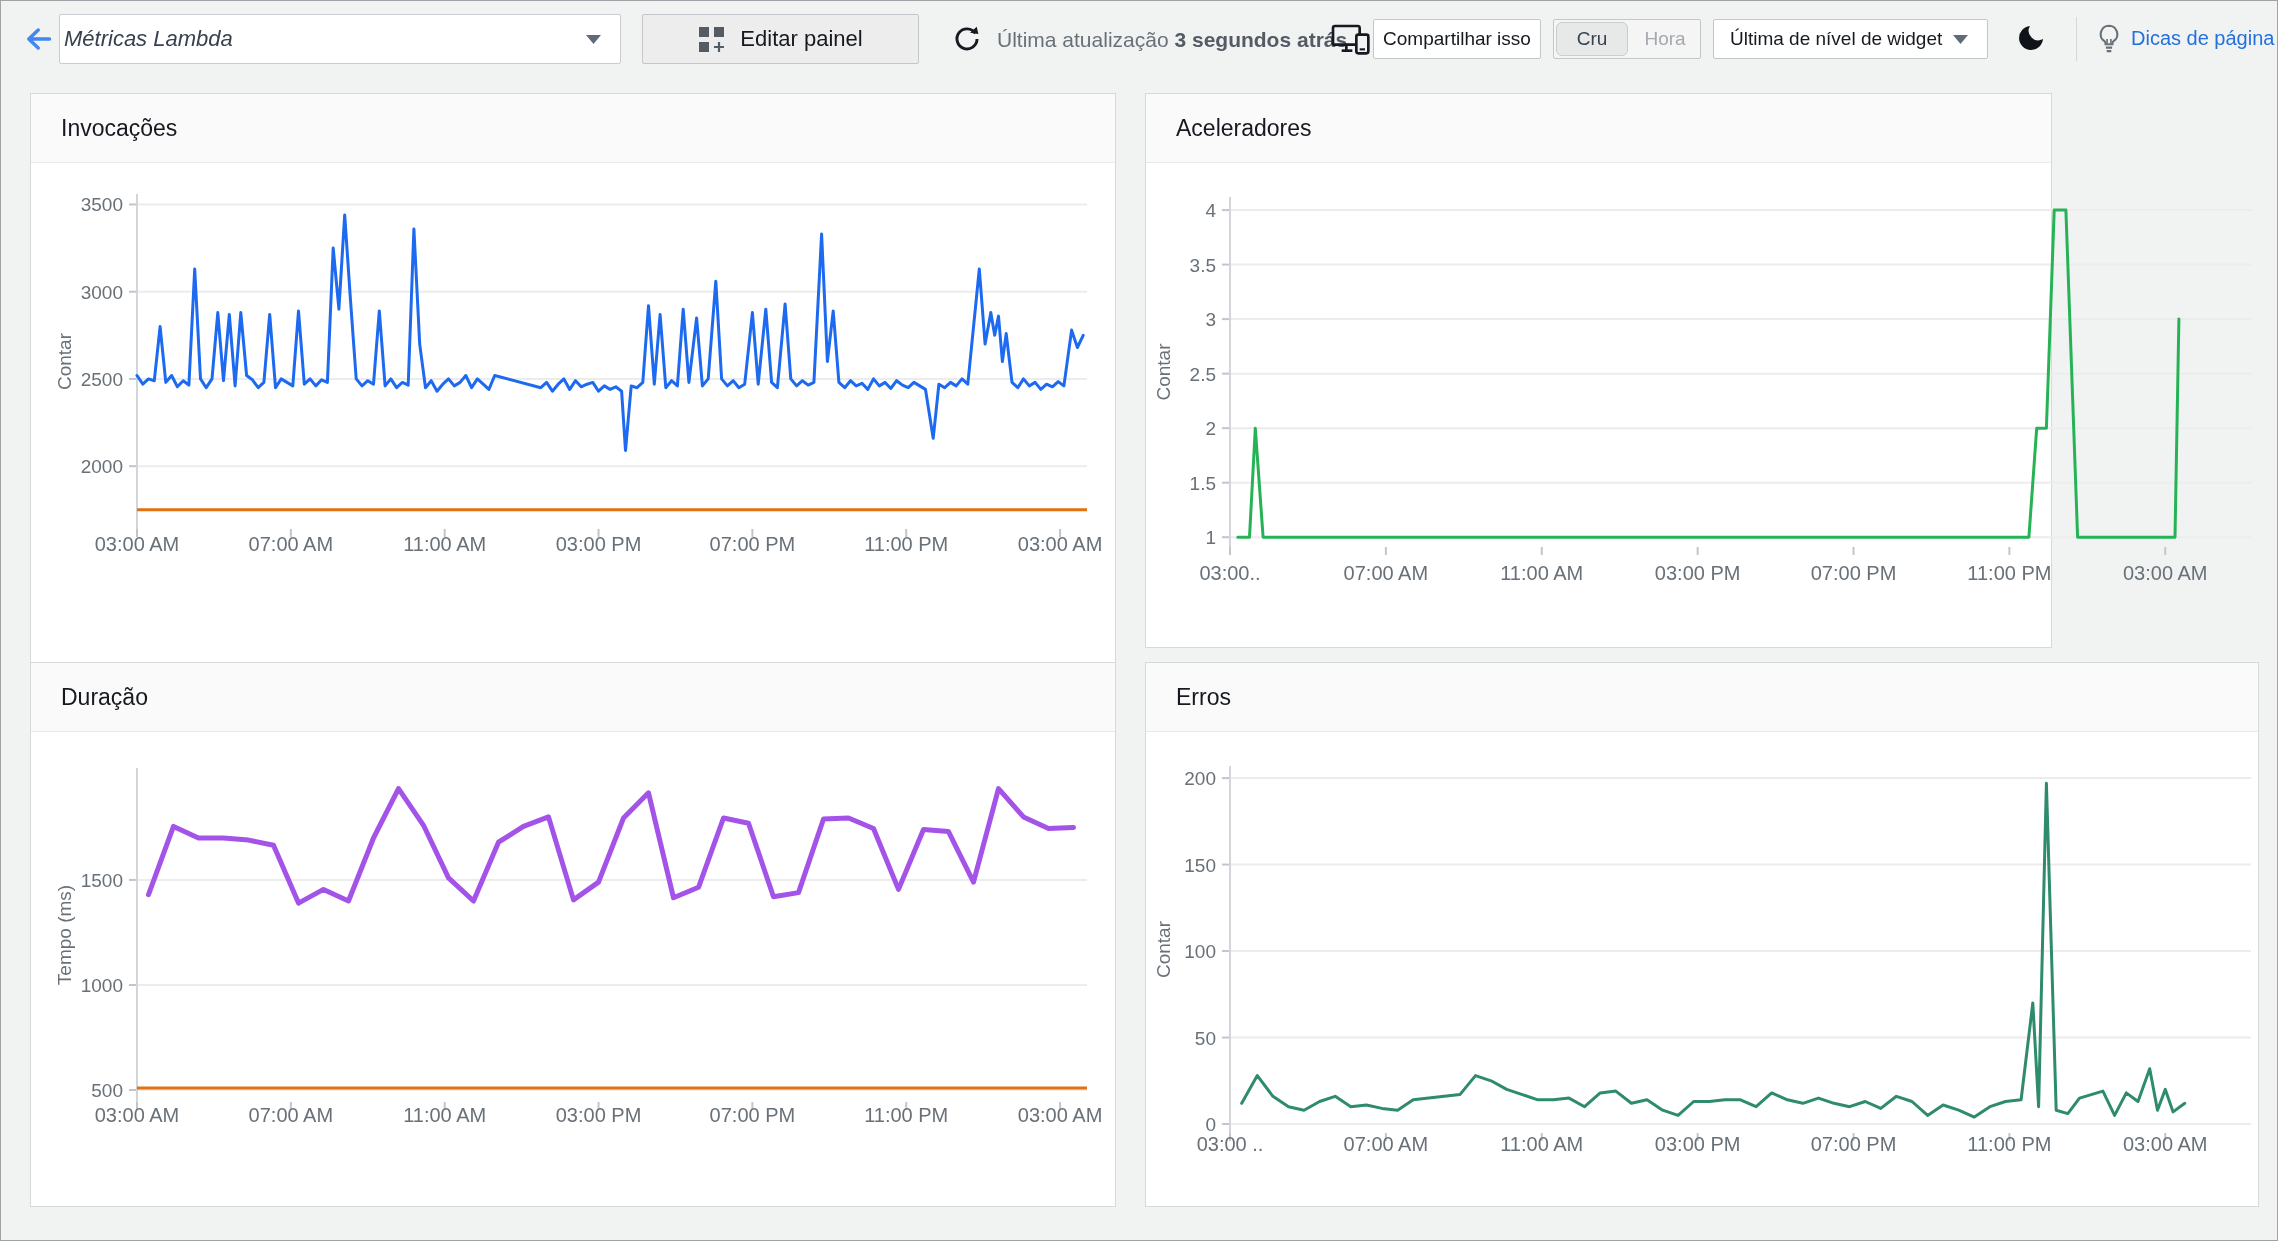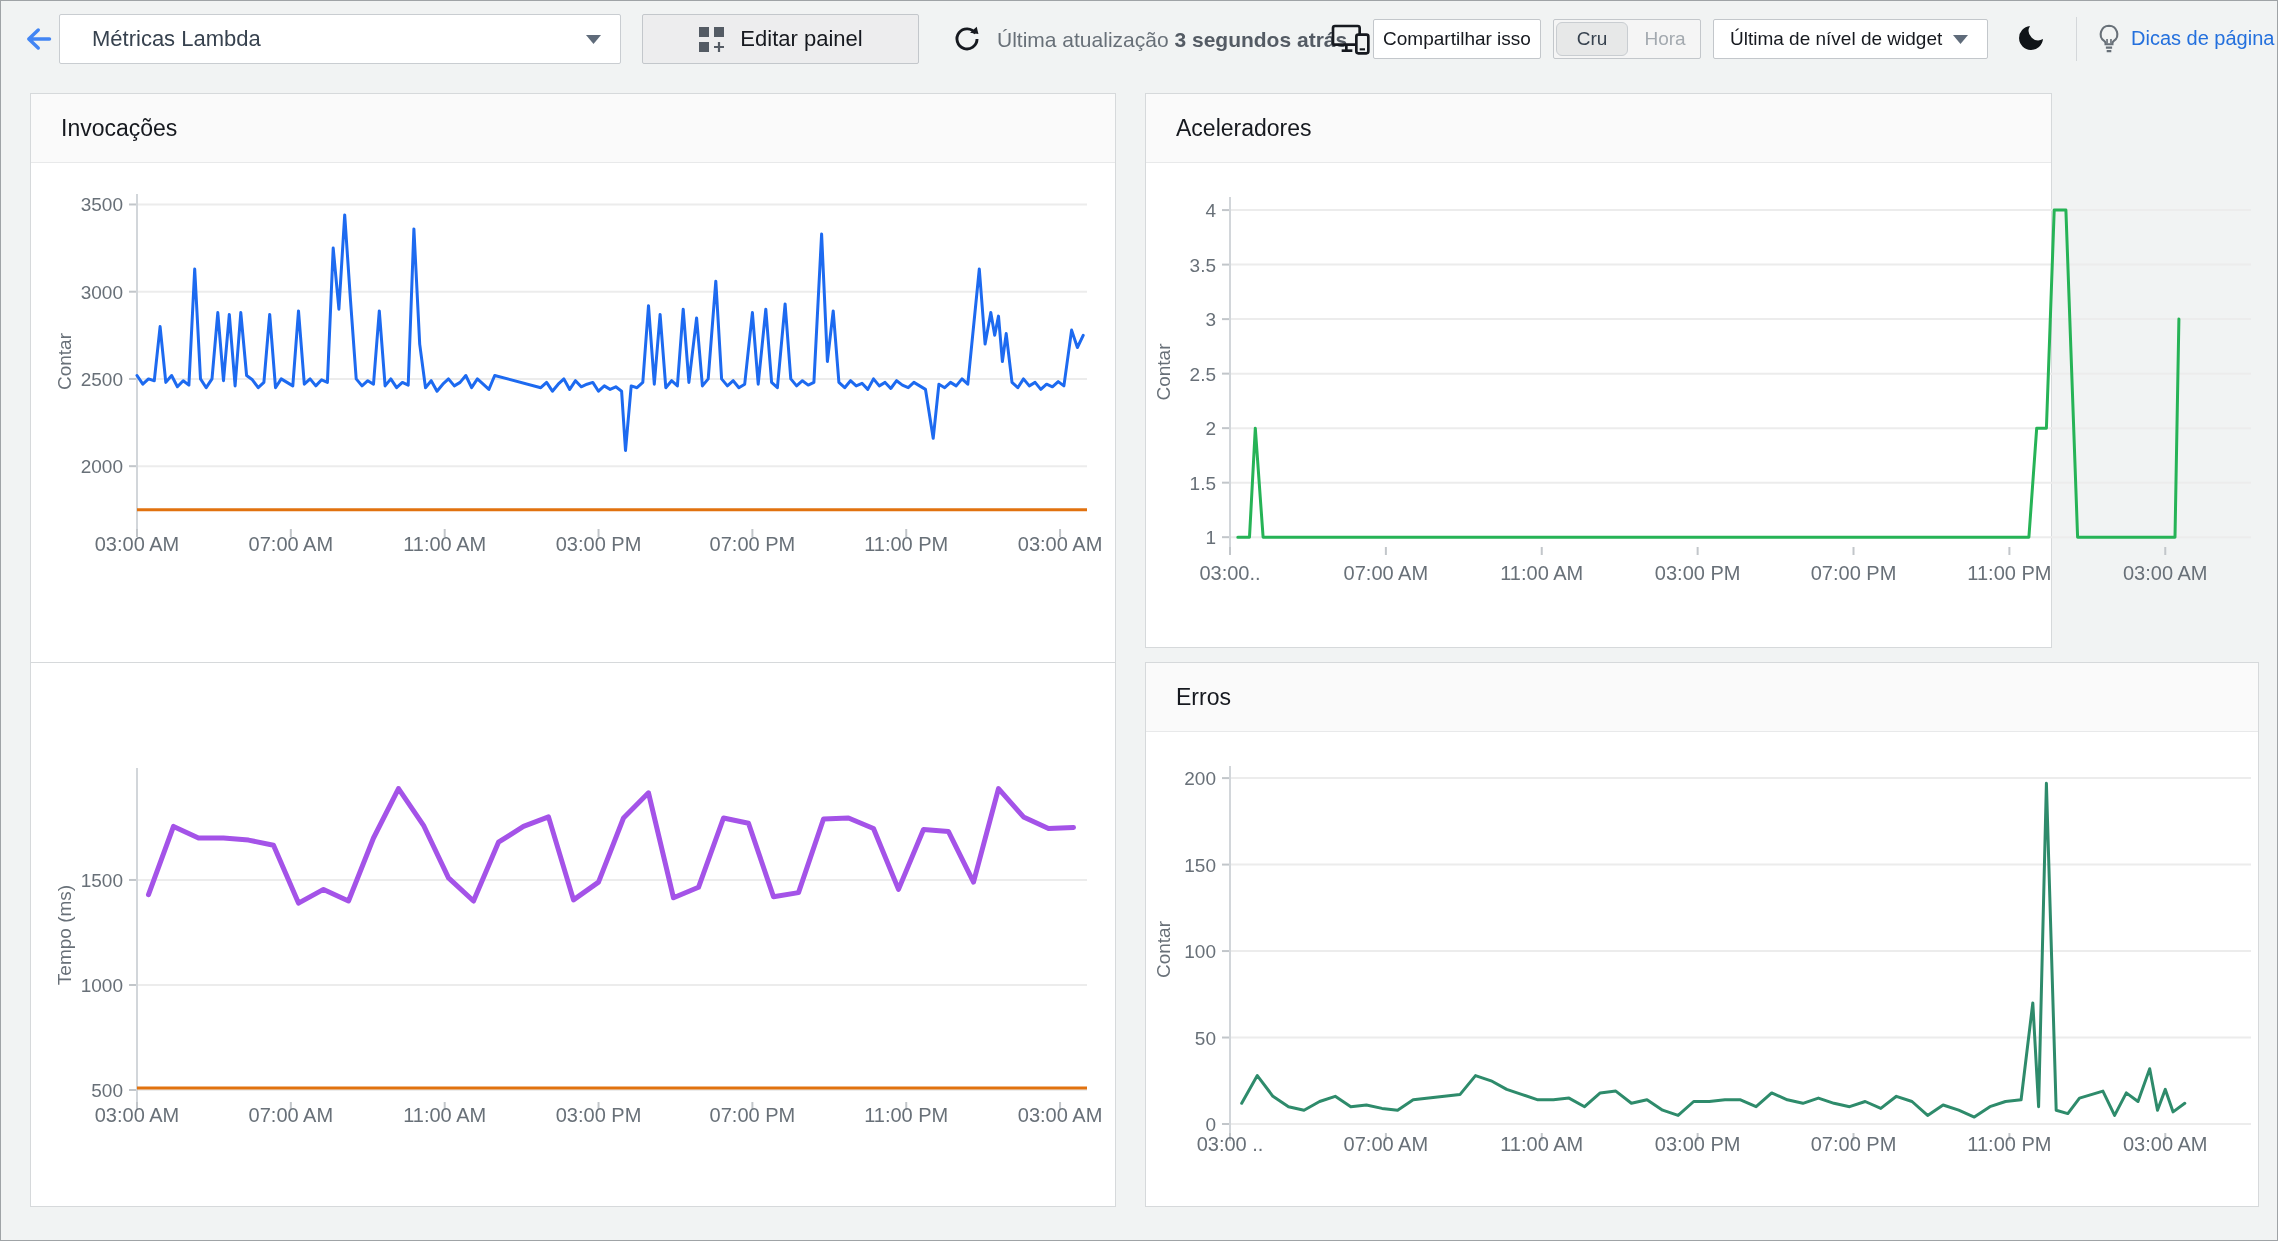--- a/index.html
+++ b/index.html
@@ -5,21 +5,21 @@
   html,body{margin:0;padding:0;}
   body{font-family:"Liberation Sans","DejaVu Sans",sans-serif;}
   .page{position:relative;width:2278px;height:1241px;background:#f1f3f3;border:1px solid #9fa3a6;box-sizing:border-box;overflow:hidden;}
   
   .topbar{position:absolute;left:0;top:0;width:100%;height:76px;}
   .topbar > *{position:absolute;}
   .back-btn{left:20px;top:20px;width:36px;height:36px;cursor:pointer;}
   .select-box{left:58px;top:13px;height:50px;background:#fff;border:1px solid #c9cdd1;border-radius:2px;
     display:flex;align-items:center;box-sizing:border-box;}
   .select-dashboard{width:562px;}
-  .select-box .sel-text{padding-left:32px;font-size:22px;color:#37424f;flex:1;}
+  .select-box .sel-text{padding-left:4px;font-size:22px;color:#37424f;flex:1;font-style:italic;}
   .caret{margin-right:18px;}
   .btn{display:flex;align-items:center;justify-content:center;box-sizing:border-box;border:1px solid #c3c7cb;
     border-radius:2px;cursor:pointer;}
   .edit-btn{left:641px;top:13px;width:277px;height:50px;background:#ededee;font-size:22px;color:#16191f;gap:15px;}
   .refresh-icon{left:952px;top:24px;width:28px;height:28px;cursor:pointer;}
   .status{left:996px;top:26px;font-size:21px;color:#687078;white-space:nowrap;line-height:26px;}
   .status b{color:#545b64;}
   .devices-icon{left:1330px;top:22px;width:40px;height:34px;}
   .share-btn{left:1372px;top:18px;width:168px;height:40px;background:#fff;font-size:19px;color:#16191f;}
   .segmented{left:1552px;top:18px;width:148px;height:40px;background:#f5f5f5;border:1px solid #c3c7cb;border-radius:2px;
@@ -203,20 +203,23 @@
         <line x1="863.3893129770993" x2="863.3893129770993" y1="453" y2="461" stroke="#c2c6ca" stroke-width="2"></line>
         <text x="863.3893129770993" y="486" text-anchor="middle" class="xtick">11:00 PM</text>
         <line x1="1019.267175572519" x2="1019.267175572519" y1="453" y2="461" stroke="#c2c6ca" stroke-width="2"></line>
         <text x="1019.267175572519" y="486" text-anchor="middle" class="xtick">03:00 AM</text>
         <text x="24" y="278" text-anchor="middle" class="ylab" transform="rotate(-90 24 278)">Contar</text>
         <polyline points="91.8,443.2 103.5,443.2 109.3,334.2 117.1,443.2 126.9,443.2 882.9,443.2 890.7,334.2 900.4,334.2 908.2,116.1 919.9,116.1 931.6,443.2 1029.0,443.2 1032.9,225.1" fill="none" stroke="#26b356" stroke-width="3" stroke-linejoin="round" stroke-linecap="round"></polyline>
       </svg>
   </div>
 
   <div class="card" style="left:29px;top:661px;width:1086px;height:545px">
+    <div class="card-header">
+      <span class="card-title">Duração</span>
+    </div>
     <svg class="chart" width="1086" height="545" viewBox="0 0 1086 545">
         <line x1="106" x2="1056" y1="216.9635220125786" y2="216.9635220125786" stroke="#ececec" stroke-width="2"></line>
         <line x1="98" x2="106" y1="216.9635220125786" y2="216.9635220125786" stroke="#c2c6ca" stroke-width="2"></line>
         <text x="92" y="223.9635220125786" text-anchor="end" class="tick">1500</text>
         <line x1="106" x2="1056" y1="321.9949685534591" y2="321.9949685534591" stroke="#ececec" stroke-width="2"></line>
         <line x1="98" x2="106" y1="321.9949685534591" y2="321.9949685534591" stroke="#c2c6ca" stroke-width="2"></line>
         <text x="92" y="328.9949685534591" text-anchor="end" class="tick">1000</text>
         <line x1="106" x2="1056" y1="427.0264150943396" y2="427.0264150943396" stroke="#ececec" stroke-width="2"></line>
         <line x1="98" x2="106" y1="427.0264150943396" y2="427.0264150943396" stroke="#c2c6ca" stroke-width="2"></line>
         <text x="92" y="434.0264150943396" text-anchor="end" class="tick">500</text>

